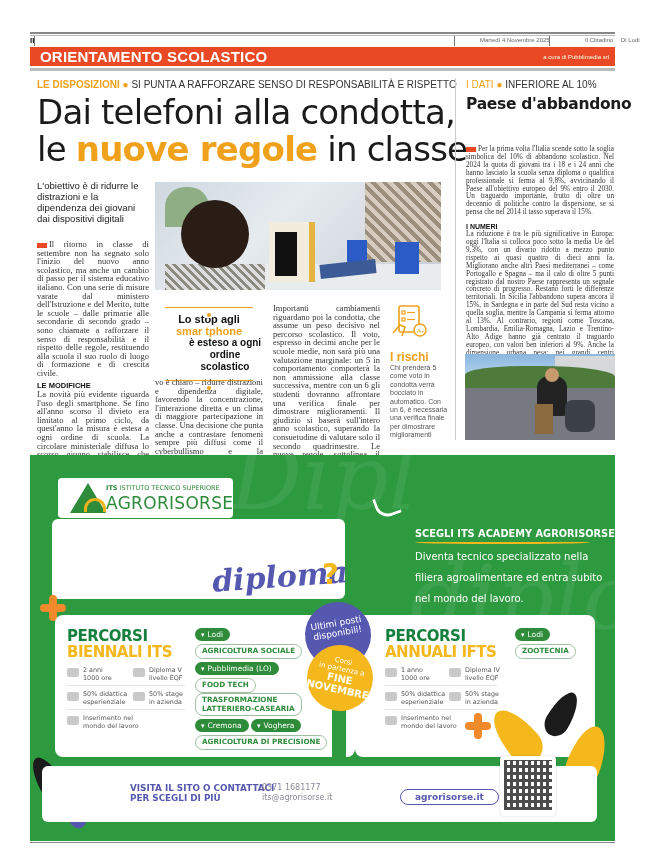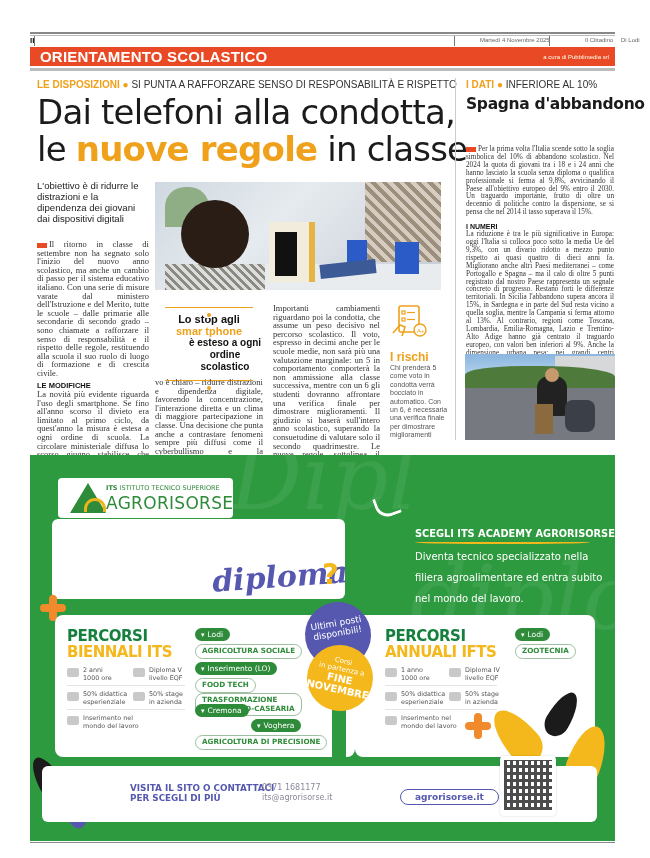--- a/index.html
+++ b/index.html
@@ -59,21 +59,21 @@
 
   .risk-box { position: absolute; left: 390px; top: 303px; width: 60px; font-family: "Liberation Sans", sans-serif; }
   .risk-icon { width: 40px; height: 40px; margin-bottom: 4px; }
   .risk-box .rtitle { font-weight: bold; font-size: 12px; color: #f0a11b; line-height: 13px; }
   .risk-box .rtext { font-size: 7px; line-height: 8.4px; color: #555; }
 
   .col-divider { position: absolute; left: 455px; top: 78px; width: 1px; height: 362px; background: #ccc; }
 
   
   .r-kicker { position: absolute; left: 466px; top: 79px; font-family: "Liberation Sans", sans-serif; font-size: 10px; color: #333; white-space: nowrap; }
-  .r-kicker .tag { color: #f0a11b; font-weight: bold; text-align: center; }
+  .r-kicker .tag { color: #f0a11b; font-weight: normal; text-align: center; }
   .r-kicker .dot { color: #f0a11b; }
   .r-head { position: absolute; left: 466px; top: 94px; font-family: "DejaVu Sans", sans-serif; font-size: 15.5px; line-height: 21px; color: #1b1b1b; letter-spacing: -0.3px; }
   .r-head .l1 { font-weight: bold; }
   .r-body { position: absolute; left: 466px; top: 146px; width: 148px; font-size: 7.2px; line-height: 7.9px; text-align: justify; color: #333; }
   .r-body .red-mark { display: inline-block; width: 10px; height: 5px; background: #e94a25; margin-right: 2px; vertical-align: middle; }
   .r-body .subhead { display: block; font-family: "Liberation Sans", sans-serif; font-weight: bold; font-size: 7px; color: #111; margin-top: 6px; }
 
   .photo2 { position: absolute; left: 465px; top: 354px; width: 150px; height: 86px; background: #8a8e94; overflow: hidden; }
   .photo2 .sky { position: absolute; left: 0; top: 0; width: 150px; height: 30px; background: linear-gradient(#8ab6e0,#c2dbef); }
   .photo2 .trees { position: absolute; left: 0; top: 12px; width: 150px; height: 22px; background: #4e7a3c; border-radius: 40% 50% 0 0; }
@@ -216,21 +216,21 @@
 </div>
 
 <div class="col-divider"></div>
 
 <div class="r-kicker">
   <span class="tag">I DATI</span>
   <span class="dot">●</span>
   <span>INFERIORE AL 10%</span>
 </div>
 <div class="r-head">
-  <div class="l1">Spagna d'abbandono</div>
+  <div class="l1">Paese d'abbandono</div>
 </div>
 <div class="r-body">
   <span class="red-mark"></span><span>Per la prima volta l'Italia scende sotto la soglia simbolica del 10% di abbandono scolastico. Nel 2024 la quota di giovani tra i 18 e i 24 anni che hanno lasciato la scuola senza diploma o qualifica professionale si ferma al 9,8%, avvicinando il Paese all'obiettivo europeo del 9% entro il 2030. Un traguardo importante, frutto di oltre un decennio di politiche contro la dispersione, se si pensa che nel 2014 il tasso superava il 15%.</span>
   <span class="subhead">I NUMERI</span>
   <span>La riduzione è tra le più significative in Europa: oggi l'Italia si colloca poco sotto la media Ue del 9,3%, con un divario ridotto a mezzo punto rispetto ai quasi quattro di dieci anni fa. Migliorano anche altri Paesi mediterranei – come Portogallo e Spagna – ma il calo di oltre 5 punti registrato dal nostro Paese rappresenta un segnale concreto di progresso. Restano forti le differenze territoriali. In Sicilia l'abbandono supera ancora il 15%, in Sardegna e in parte del Sud resta vicino a quella soglia, mentre la Campania si ferma attorno al 13%. Al contrario, regioni come Toscana, Lombardia, Emilia-Romagna, Lazio e Trentino-Alto Adige hanno già centrato il traguardo europeo, con valori ben inferiori al 9%. Anche la dimensione urbana pesa: nei grandi centri l'abbandono tocca l'11%, contro l'8,8% dei comuni medi.</span>
 </div>
 
 <div class="photo2">
   <div class="sky"></div>
   <div class="bldg"></div>
@@ -280,27 +280,27 @@
     <div class="feat" style="left:12px;top:76px;white-space:pre-line"><span class="ficon"></span><span>50% didattica
 esperienziale</span></div>
     <div class="feat" style="left:78px;top:76px;white-space:pre-line"><span class="ficon"></span><span>50% stage
 in azienda</span></div>
     <div class="feat-div" style="left:12px;top:94px;width:118px"></div>
     <div class="feat" style="left:12px;top:100px;white-space:pre-line"><span class="ficon"></span><span>Inserimento nel
 mondo del lavoro</span></div>
 
     <div class="loc-pill" style="left:140px;top:13px">Lodi</div>
     <div class="course-pill" style="left:140px;top:29px">AGRICOLTURA SOCIALE</div>
-    <div class="loc-pill" style="left:140px;top:47px">Inserimento (LO)</div>
+    <div class="loc-pill" style="left:140px;top:47px">Pubblimedia (LO)</div>
     <div class="course-pill" style="left:140px;top:63px">FOOD TECH</div>
     <div class="course-pill" style="left:140px;top:78px">
       <div>TRASFORMAZIONE</div>
       <div>LATTERIERO-CASEARIA</div>
     </div>
-    <div class="loc-pill" style="left:140px;top:89px">Cremona</div>
+    <div class="loc-pill" style="left:140px;top:104px">Cremona</div>
     <div class="loc-pill" style="left:196px;top:104px">Voghera</div>
     <div class="course-pill" style="left:140px;top:120px">AGRICOLTURA DI PRECISIONE</div>
   </div>
 
   <div class="panel right">
     <div class="p-title1" style="left:30px">PERCORSI</div>
     <div class="p-title2" style="left:30px">ANNUALI IFTS</div>
 
     <div class="feat" style="left:30px;top:52px;white-space:pre-line"><span class="ficon"></span><span>1 anno
 1000 ore</span></div>

